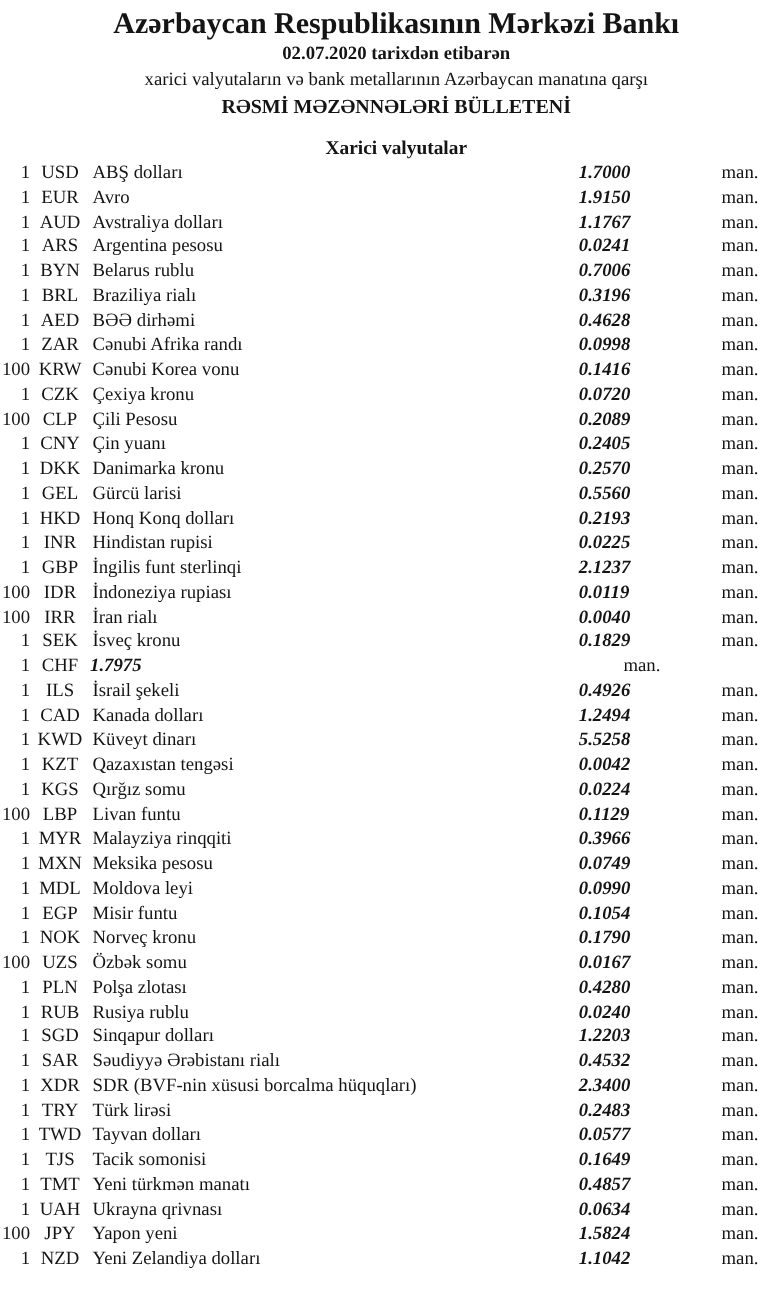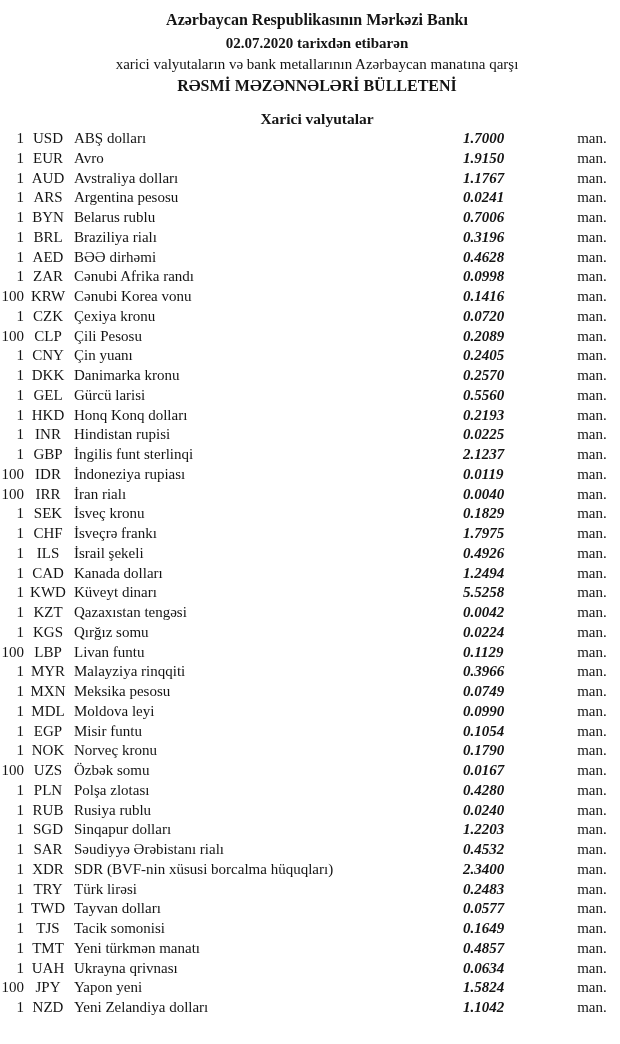--- a/index.html
+++ b/index.html
@@ -18,21 +18,21 @@
     width: 620px;
     height: 1044px;
     position: relative;
   }
   .header {
     padding-top: 6px;
     padding-left: 14px;
     text-align: center;
   }
   .title {
-    font-size: 16px;
+    font-size: 24px;
     line-height: 27px;
     font-weight: 700;
   }
   .date-line {
     font-size: 15px;
     line-height: 21px;
     font-weight: 700;
   }
   .subtitle {
     font-size: 15px;
@@ -225,21 +225,20 @@
       <div class="row">
         <span class="qty">1</span>
         <span class="code">SEK</span>
         <span class="name">İsveç kronu</span>
         <span class="rate">0.1829</span>
         <span class="unit">man.</span>
       </div>
       <div class="row">
         <span class="qty">1</span>
         <span class="code">CHF</span>
-        <span class="name">İsveçrə frankı</span>
         <span class="rate">1.7975</span>
         <span class="unit">man.</span>
       </div>
       <div class="row">
         <span class="qty">1</span>
         <span class="code">ILS</span>
         <span class="name">İsrail şekeli</span>
         <span class="rate">0.4926</span>
         <span class="unit">man.</span>
       </div>

